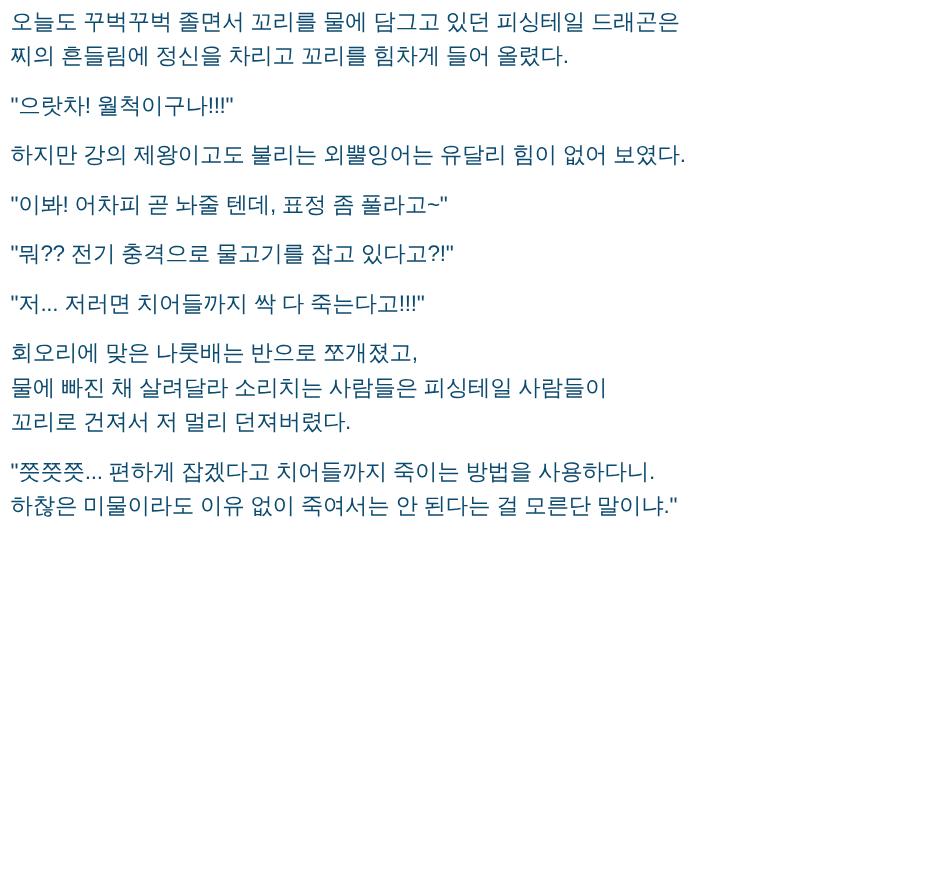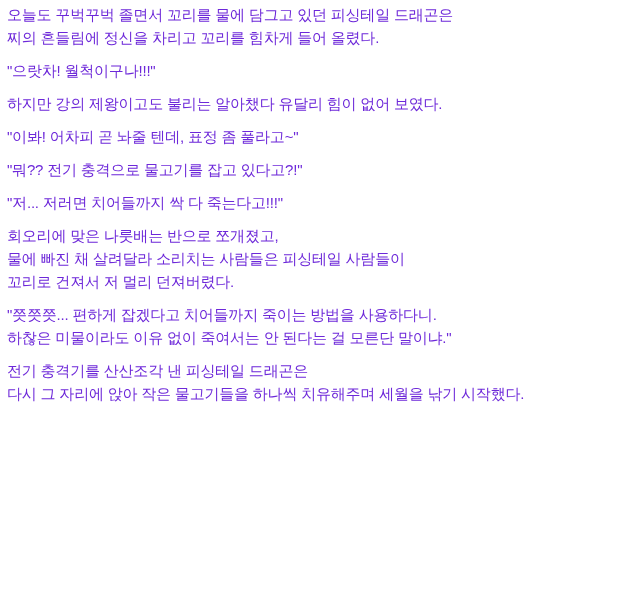--- a/index.html
+++ b/index.html
@@ -8,44 +8,42 @@
   }
   body {
     width: 624px;
     height: 595px;
     overflow: hidden;
     background: #ffffff;
     font-family: "Liberation Sans", "DejaVu Sans", sans-serif;
   }
   .story {
     padding: 3px 8px 0 7px;
-    color: #6d28d9;
+    color: #0c4a6e;
     font-size: 15px;
     line-height: 23px;
     letter-spacing: -0.2px;
   }
   .paragraph {
     margin: 0 0 10px 0;
     white-space: pre-line; 
   }
   .paragraph:last-child {
     margin-bottom: 0;
   }
 </style>
 </head>
 <body>
 
 <div class="story">
   <p class="paragraph">오늘도 꾸벅꾸벅 졸면서 꼬리를 물에 담그고 있던 피싱테일 드래곤은
 찌의 흔들림에 정신을 차리고 꼬리를 힘차게 들어 올렸다.</p>
   <p class="paragraph">"으랏차! 월척이구나!!!"</p>
-  <p class="paragraph">하지만 강의 제왕이고도 불리는 알아챘다 유달리 힘이 없어 보였다.</p>
+  <p class="paragraph">하지만 강의 제왕이고도 불리는 외뿔잉어는 유달리 힘이 없어 보였다.</p>
   <p class="paragraph">"이봐! 어차피 곧 놔줄 텐데, 표정 좀 풀라고~"</p>
   <p class="paragraph">"뭐?? 전기 충격으로 물고기를 잡고 있다고?!"</p>
   <p class="paragraph">"저... 저러면 치어들까지 싹 다 죽는다고!!!"</p>
   <p class="paragraph">회오리에 맞은 나룻배는 반으로 쪼개졌고,
 물에 빠진 채 살려달라 소리치는 사람들은 피싱테일 사람들이
 꼬리로 건져서 저 멀리 던져버렸다.</p>
   <p class="paragraph">"쯧쯧쯧... 편하게 잡겠다고 치어들까지 죽이는 방법을 사용하다니.
 하찮은 미물이라도 이유 없이 죽여서는 안 된다는 걸 모른단 말이냐."</p>
-  <p class="paragraph">전기 충격기를 산산조각 낸 피싱테일 드래곤은
-다시 그 자리에 앉아 작은 물고기들을 하나씩 치유해주며 세월을 낚기 시작했다.</p>
 </div>
 
 </body></html>

